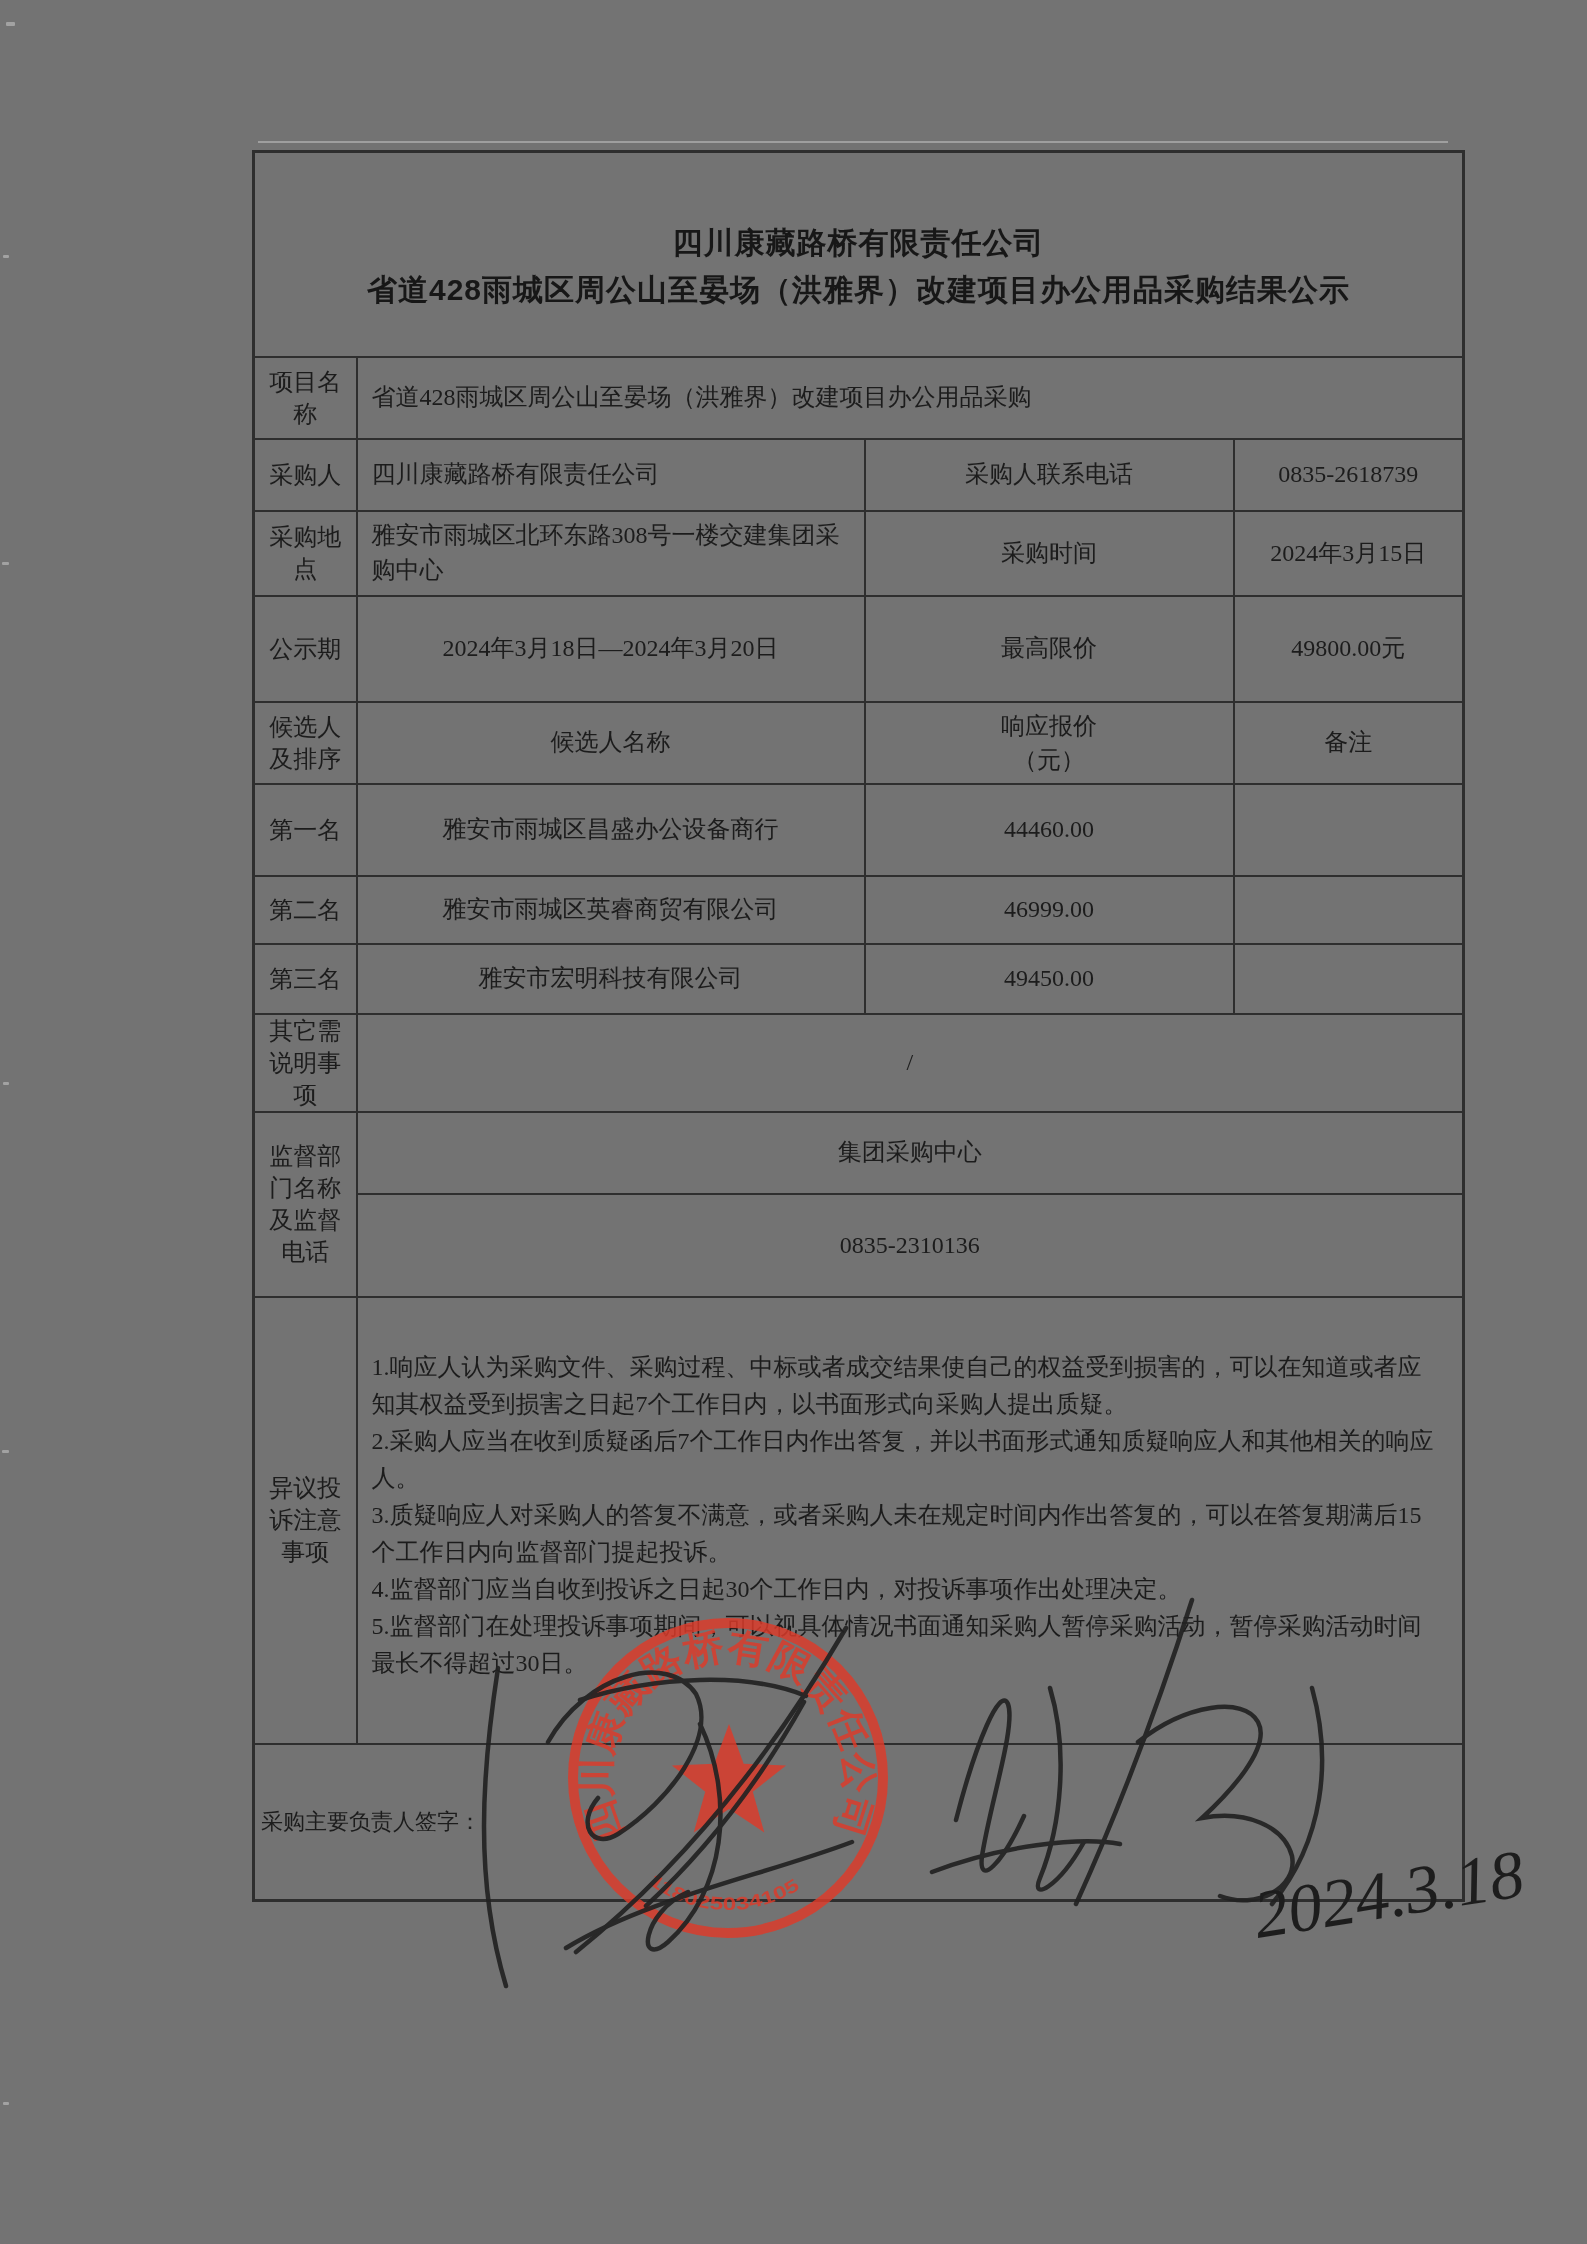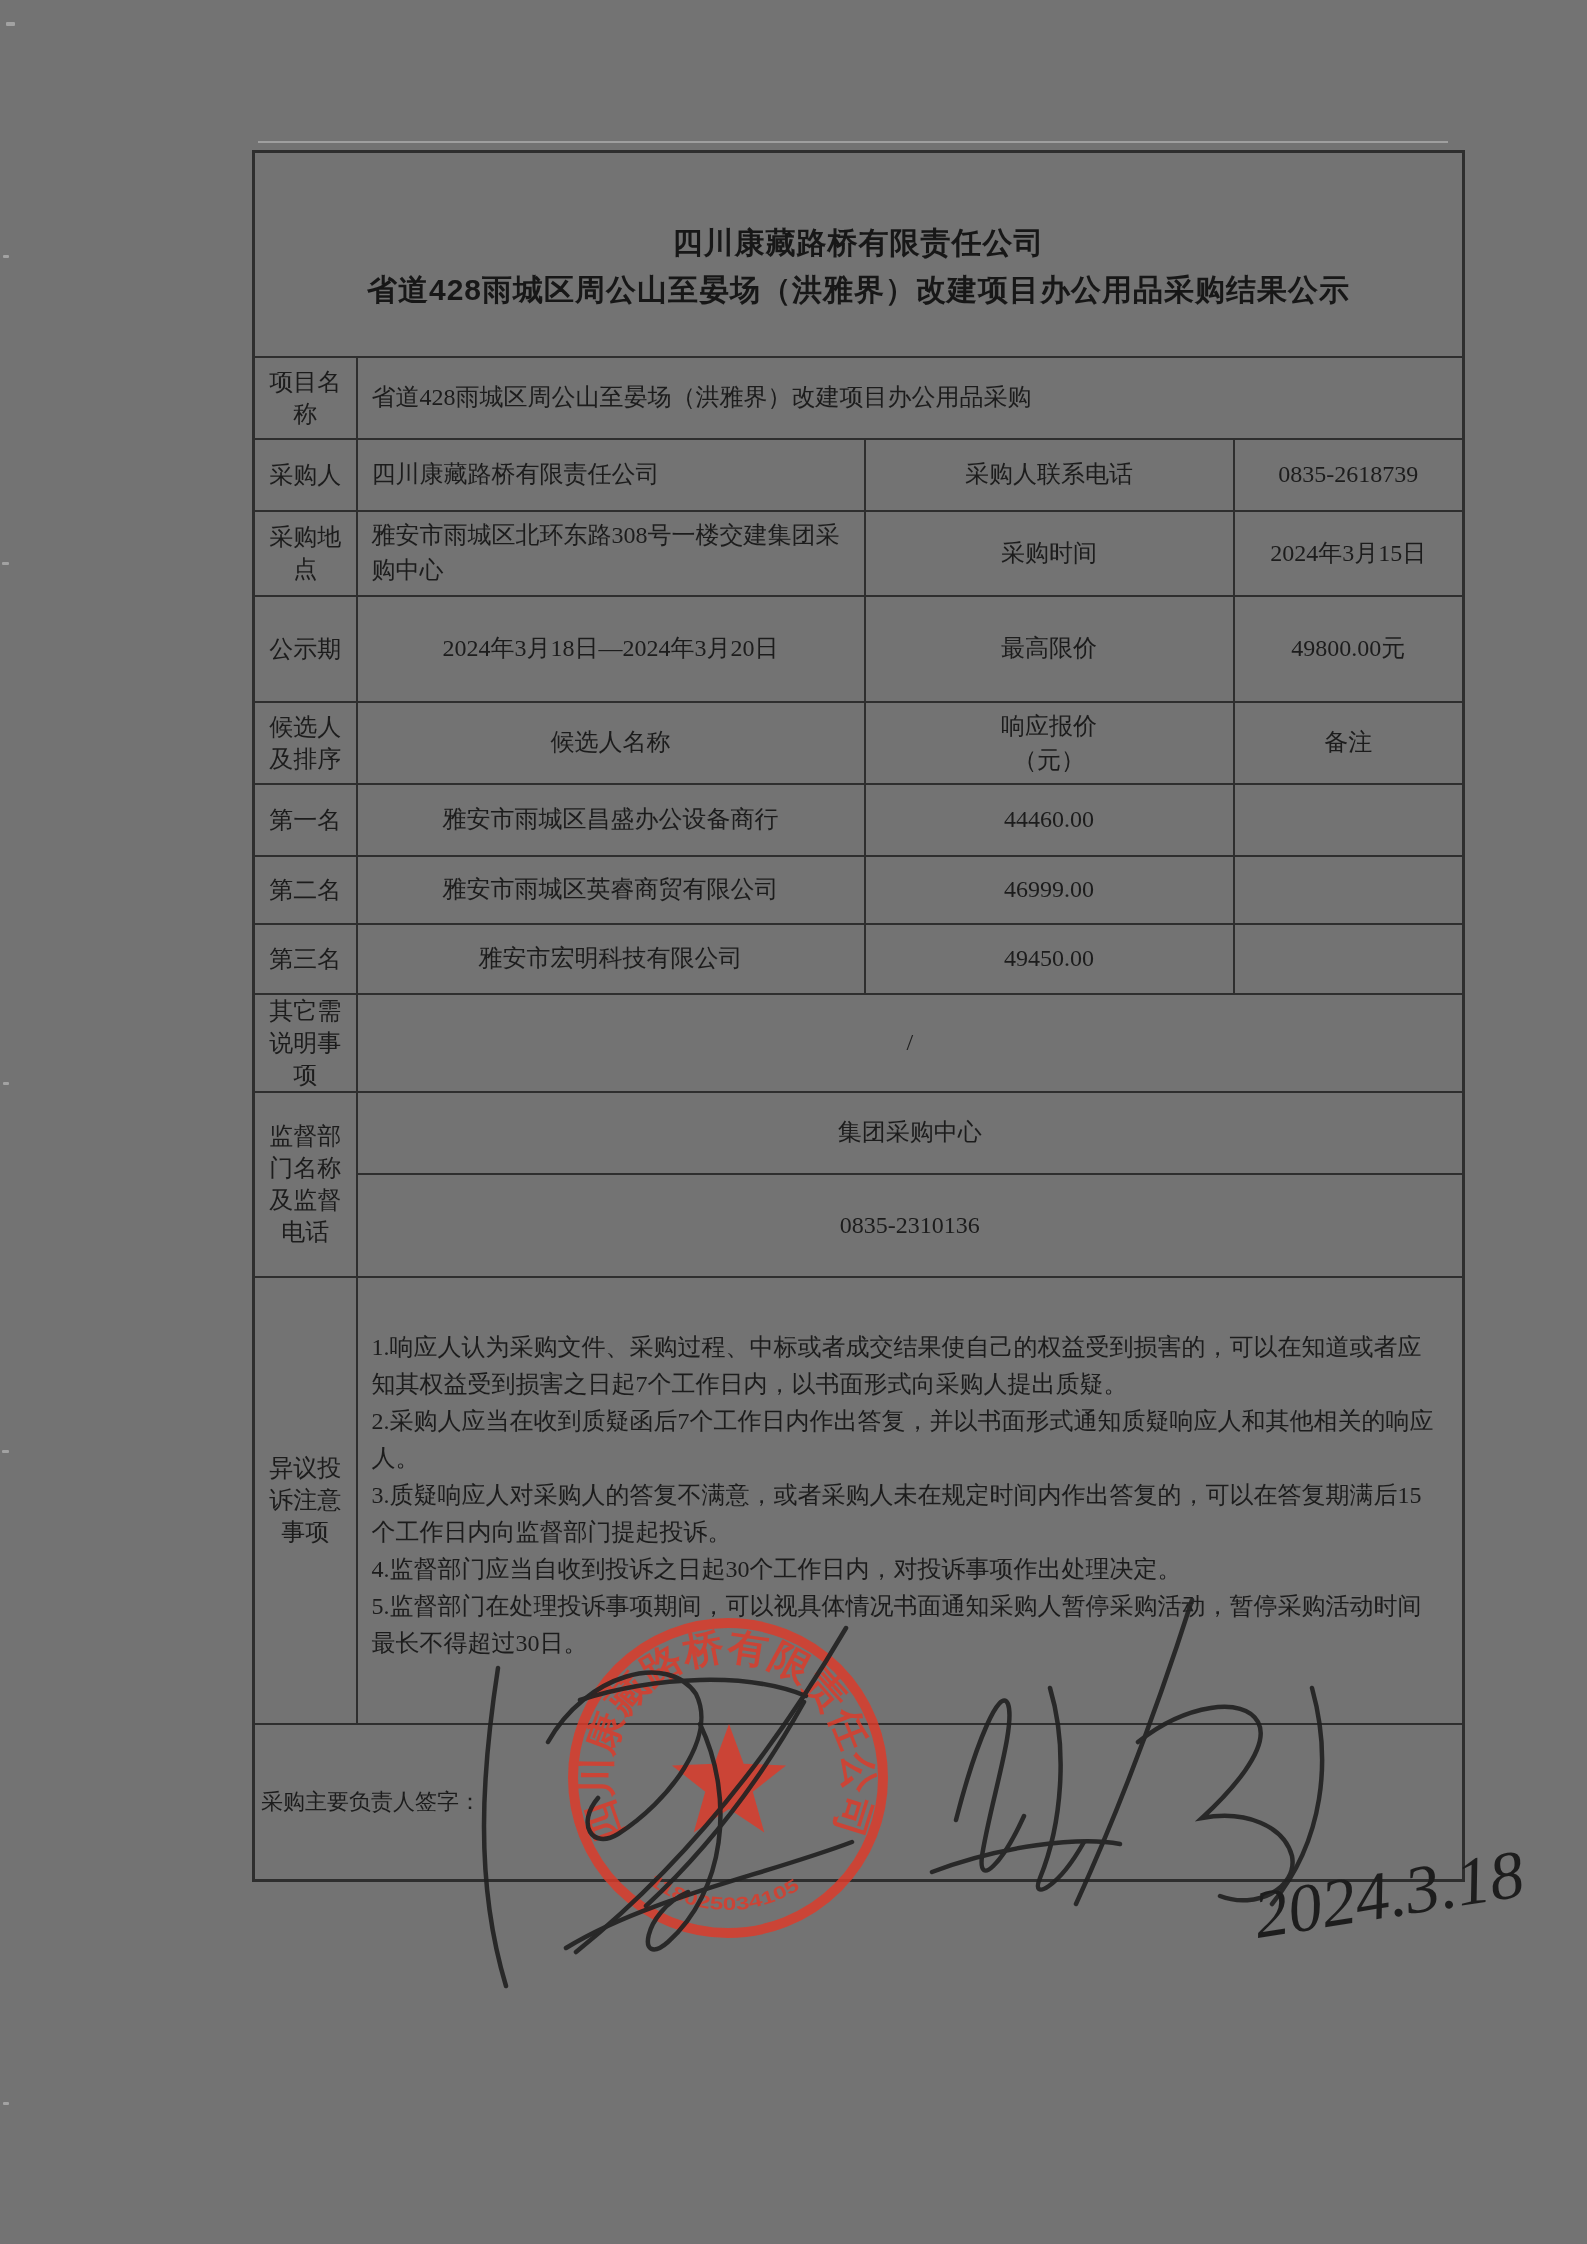--- a/index.html
+++ b/index.html
@@ -97,21 +97,21 @@
     </tr>
 
     <tr style="height:82px">
       <td class="lab">候选人及排序</td>
       <td class="c">候选人名称</td>
       <td class="c preline">响应报价
 （元）</td>
       <td class="c">备注</td>
     </tr>
 
-    <tr style="height:72px">
+    <tr style="height:92px">
       <td class="lab lab-c">第一名</td>
       <td class="c">雅安市雨城区昌盛办公设备商行</td>
       <td class="c">44460.00</td>
       <td class="c"></td>
     </tr>
 
     <tr style="height:68px">
       <td class="lab lab-c">第二名</td>
       <td class="c">雅安市雨城区英睿商贸有限公司</td>
       <td class="c">46999.00</td>

